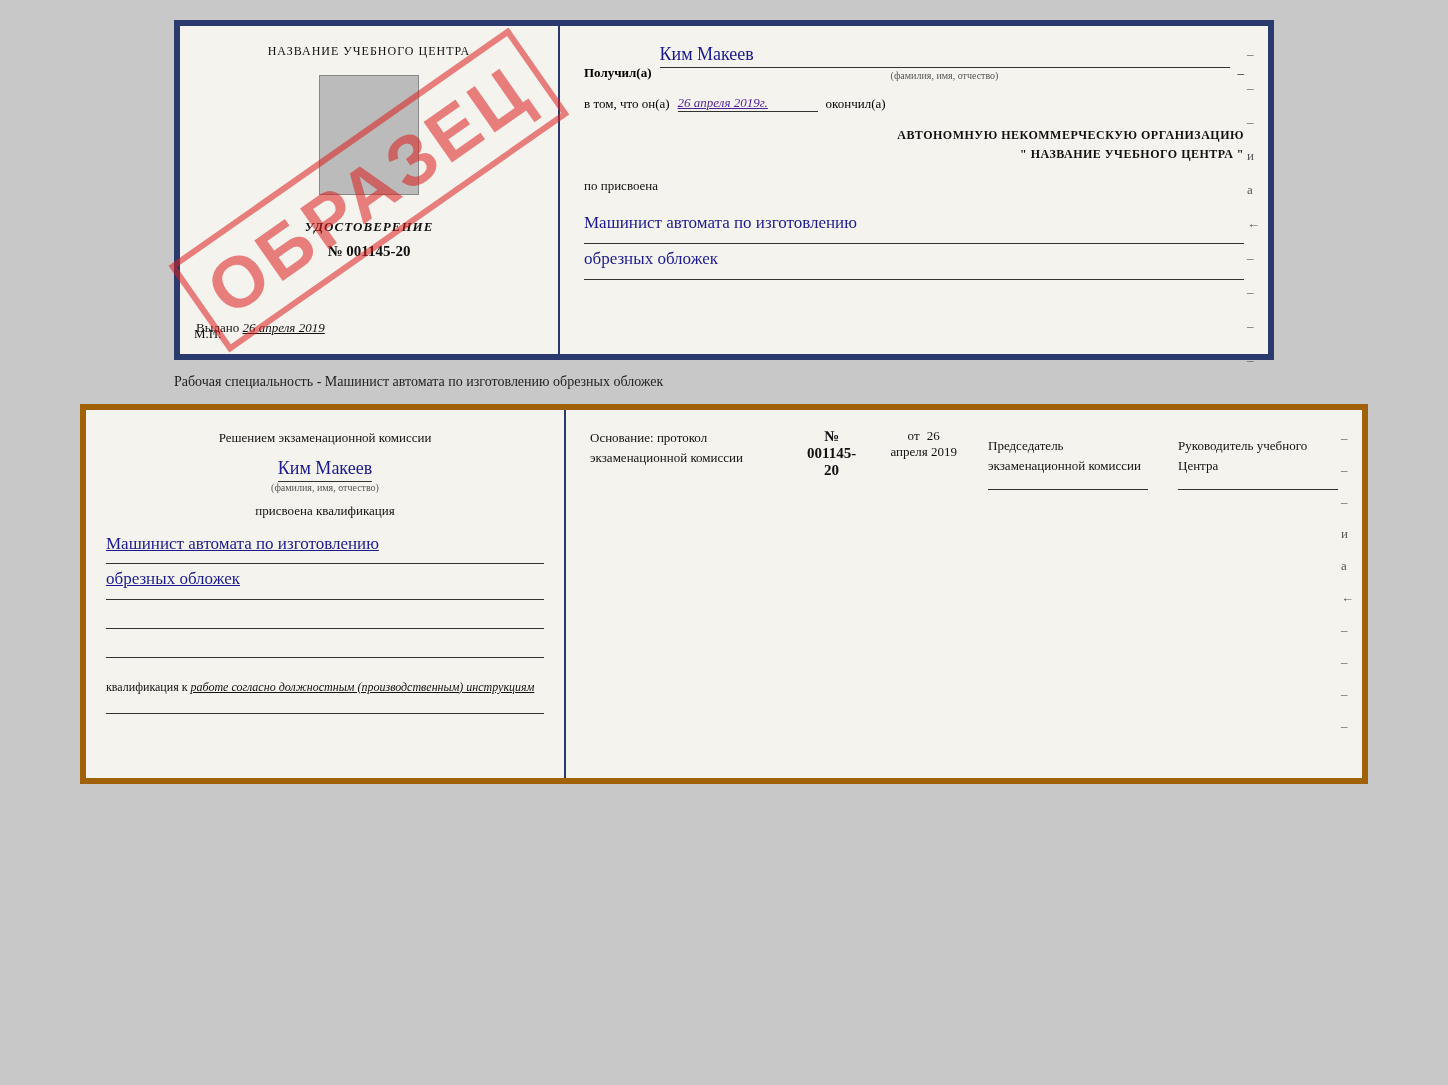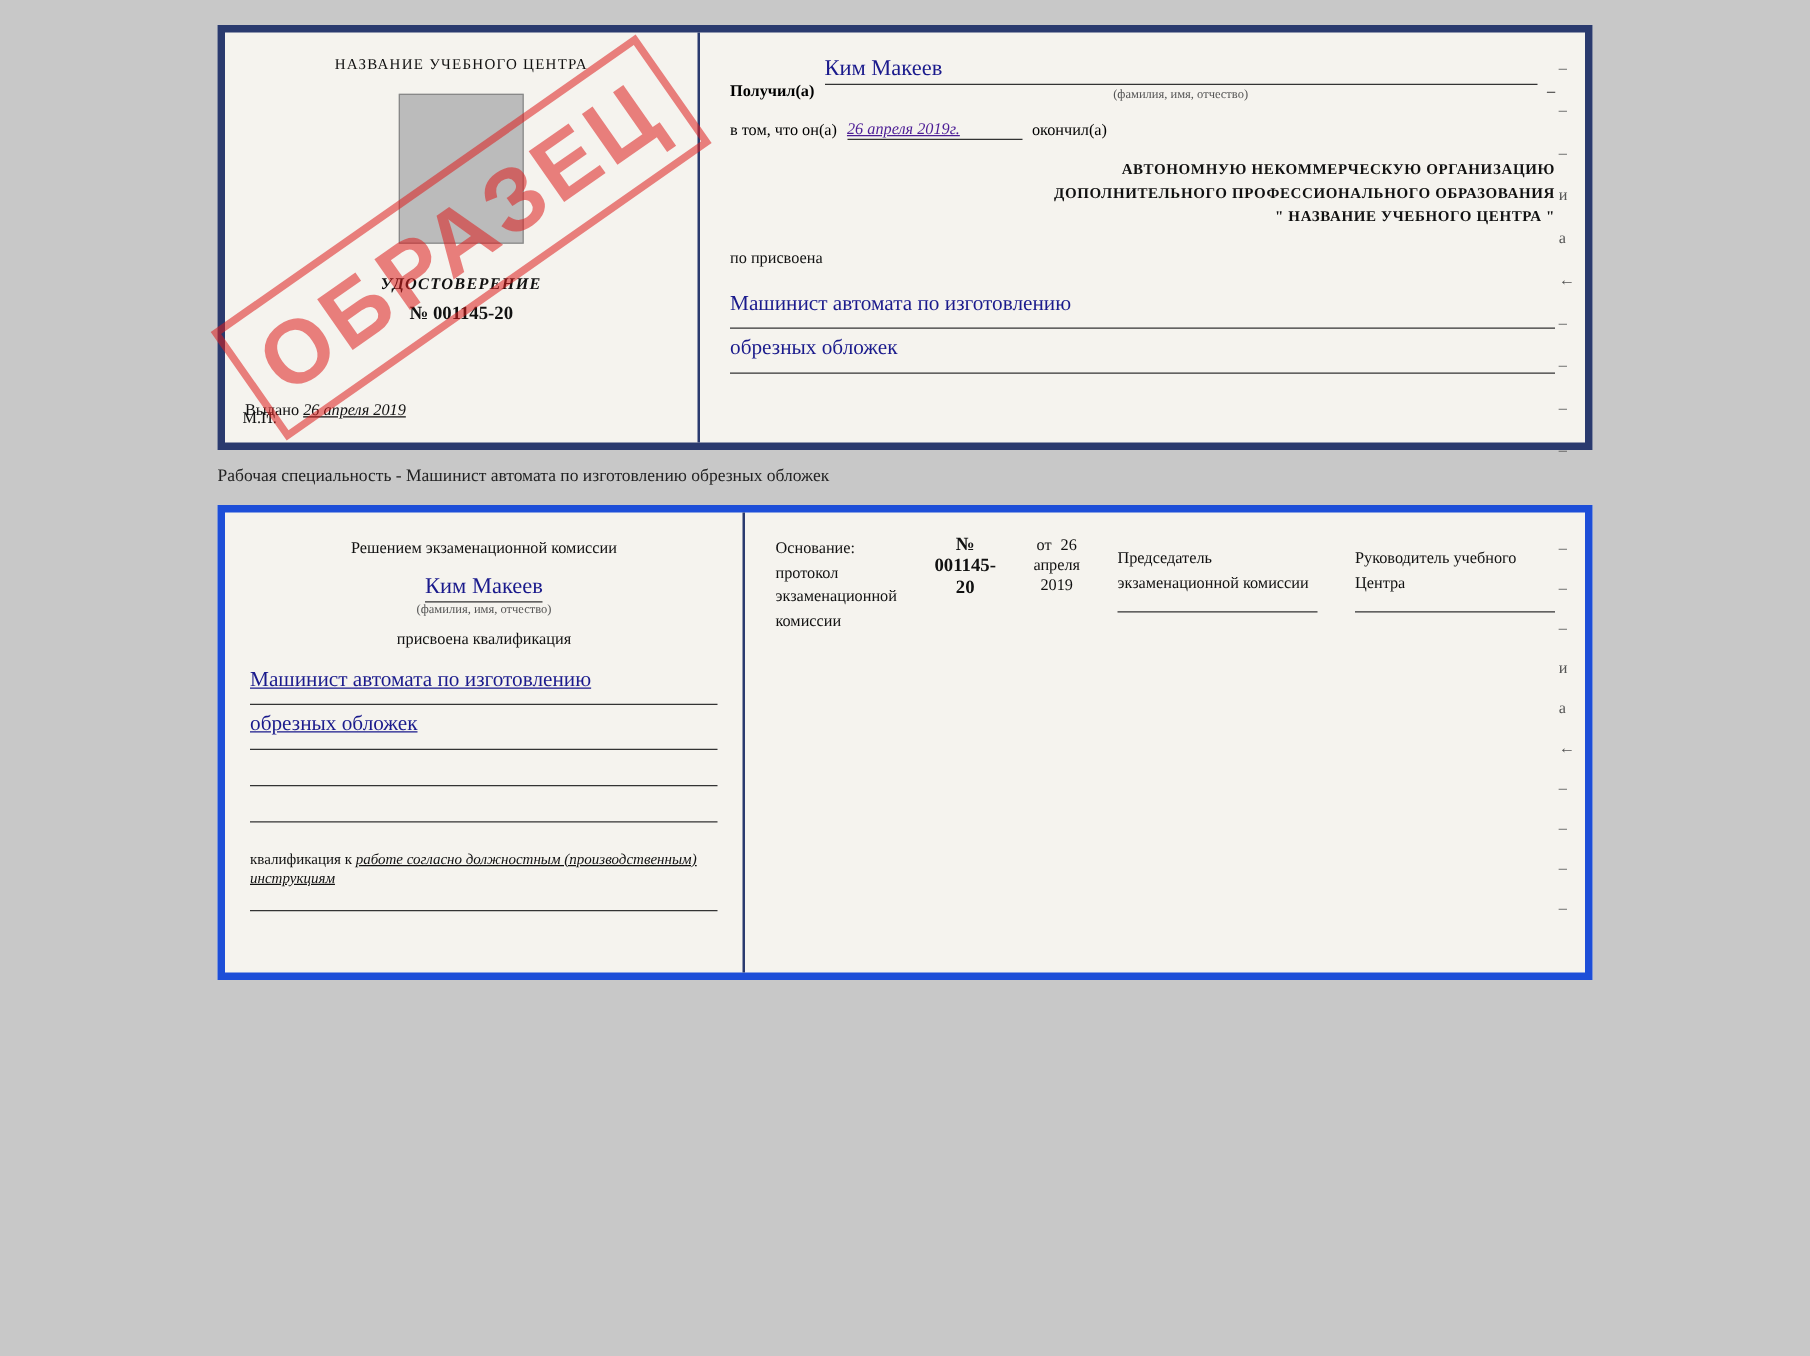--- a/index.html
+++ b/index.html
@@ -202,23 +202,23 @@
       font-size: 14px;
       color: #222;
       width: 1100px;
       text-align: left;
       padding: 4px 0;
     }
 
     
     .cert-bottom {
       display: flex;
-      width: 1100px;
+      width: 1288px;
       background: #f5f3ee;
-      border: 6px solid #1d4ed8;
+      border: 6px solid #a16207;
       position: relative;
       min-height: 380px;
     }
 
     .cert-bottom-left {
       width: 480px;
       border-right: 2px solid #2a3a6e;
       padding: 18px 20px;
       display: flex;
       flex-direction: column;
@@ -377,21 +377,20 @@
       </div>
 
       <div class="vtom-row">
         <span style="font-size:13px;">в том, что он(а)</span>
         <span class="date-handwritten">26 апреля 2019г.</span>
         <span style="font-size:13px;">окончил(а)</span>
       </div>
 
       <div class="org-block">
         <div>АВТОНОМНУЮ НЕКОММЕРЧЕСКУЮ ОРГАНИЗАЦИЮ</div>
-        <div>ДОПОЛНИТЕЛЬНОГО ПРОФЕССИОНАЛЬНОГО ОБРАЗОВАНИЯ</div>
         <div>"  НАЗВАНИЕ УЧЕБНОГО ЦЕНТРА  "</div>
       </div>
 
       <div style="font-size:13px;color:#111;">по присвоена</div>
       <div style="display:flex;flex-direction:column;gap:0;">
         <span class="profession-handwritten">Машинист автомата по изготовлению</span>
         <div class="profession-line"></div>
         <span class="profession-handwritten">обрезных обложек</span>
         <div class="profession-line"></div>
       </div>

